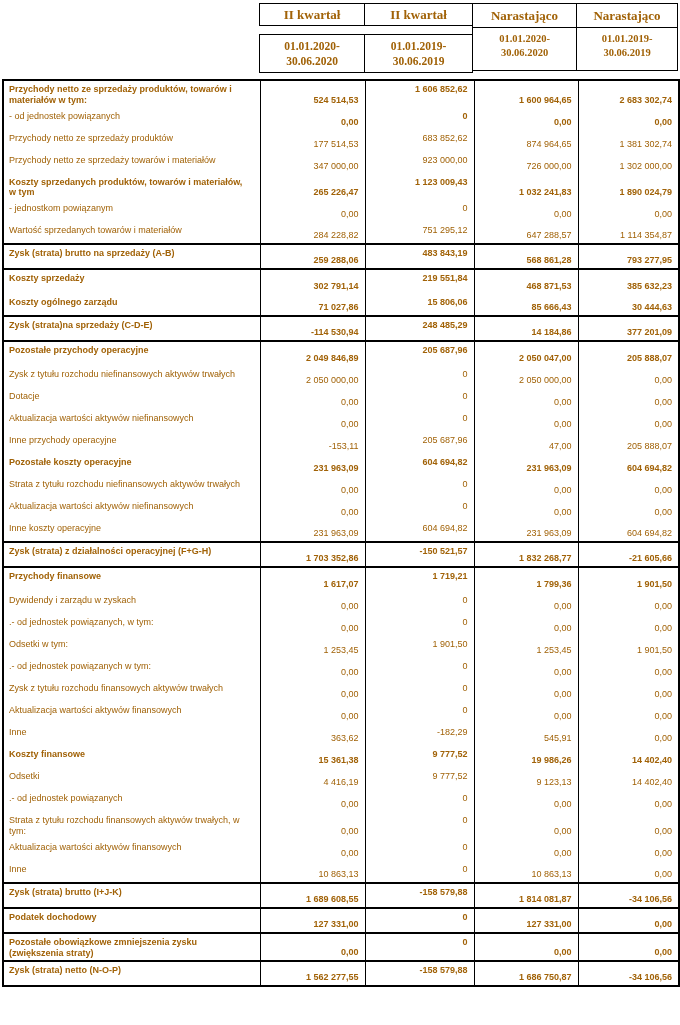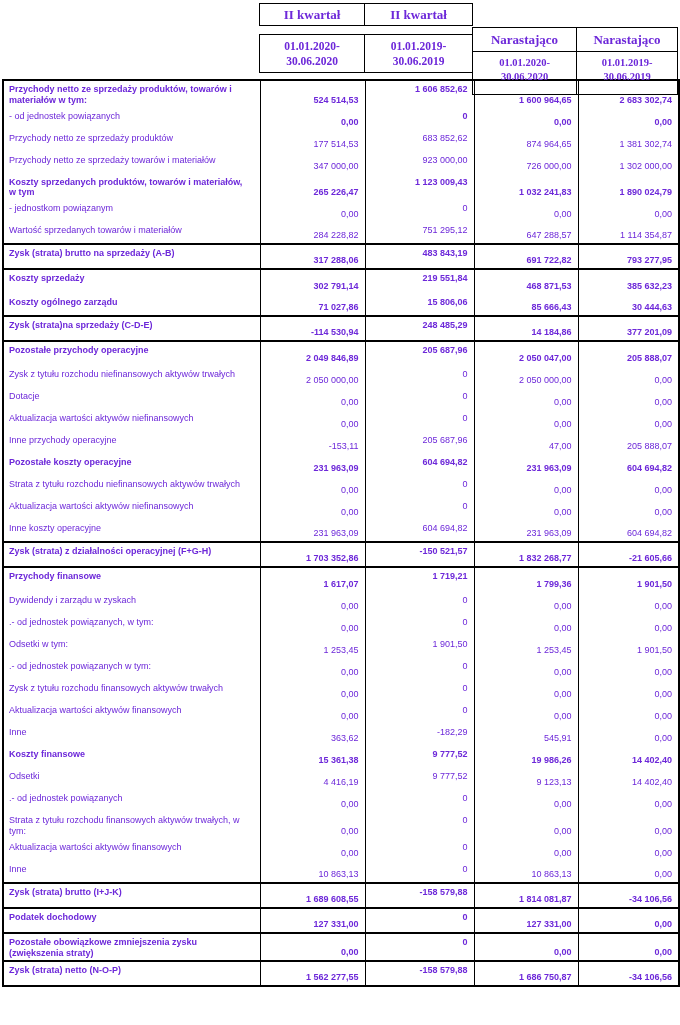--- a/index.html
+++ b/index.html
@@ -3,21 +3,21 @@
 <meta charset="utf-8">
 <style>
   * { box-sizing: border-box; margin: 0; padding: 0; }
   html, body { background: #ffffff; }
   .page {
     position: relative;
     width: 680px;
     height: 1025px;
     background: #ffffff;
     font-family: "Liberation Sans", sans-serif;
-    color: #6d28d9;
+    color: #a16207;
     overflow: hidden;
   }
 
   
   .header {
     display: flex;
     margin: 3px 0 0 2px;
     height: 73px;
     align-items: flex-start;
   }
@@ -38,21 +38,21 @@
   }
   .hcol.split .date-box {
     margin-top: 8px;
     height: 39px;
     border: 1px solid #000;
     display: flex; align-items: center; justify-content: center;
     text-align: center;
     font-family: "Liberation Serif", serif;
     font-weight: bold; font-size: 11.5px; line-height: 1.25;
   }
-  .hcol.joined { border: 1px solid #000; height: 68px; margin-top: 24px; }
+  .hcol.joined { border: 1px solid #000; height: 68px; }
   .hcol.joined .title-box { border: none; border-bottom: 1px solid #000; height: 24px; }
   .hcol.joined .date-box {
     padding-top: 4px;
     text-align: center;
     font-family: "Liberation Serif", serif;
     font-weight: bold; font-size: 10.5px; line-height: 1.3;
   }
   .date-text { display: inline-block; width: 78px; }
 
   
@@ -195,23 +195,23 @@
     <tr>
       <td class="label">Wartość sprzedanych towarów i materiałów</td>
       <td class="val c1">284 228,82</td>
       <td class="val c2">751 295,12</td>
       <td class="val c3">647 288,57</td>
       <td class="val c4">1 114 354,87</td>
     </tr>
 
     <tr class="bl bv bt">
       <td class="label">Zysk (strata) brutto na sprzedaży (A-B)</td>
-      <td class="val c1">317 288,06</td>
+      <td class="val c1">259 288,06</td>
       <td class="val c2">483 843,19</td>
-      <td class="val c3">691 722,82</td>
+      <td class="val c3">568 861,28</td>
       <td class="val c4">793 277,95</td>
     </tr>
 
     <tr class="bl bv bt">
       <td class="label">Koszty sprzedaży</td>
       <td class="val c1">302 791,14</td>
       <td class="val c2">219 551,84</td>
       <td class="val c3">468 871,53</td>
       <td class="val c4">385 632,23</td>
     </tr>

